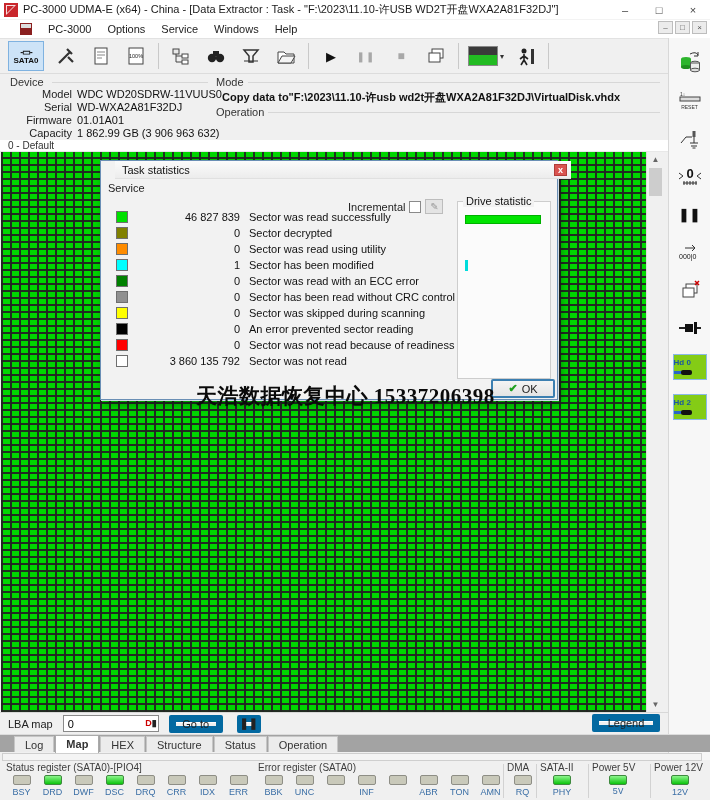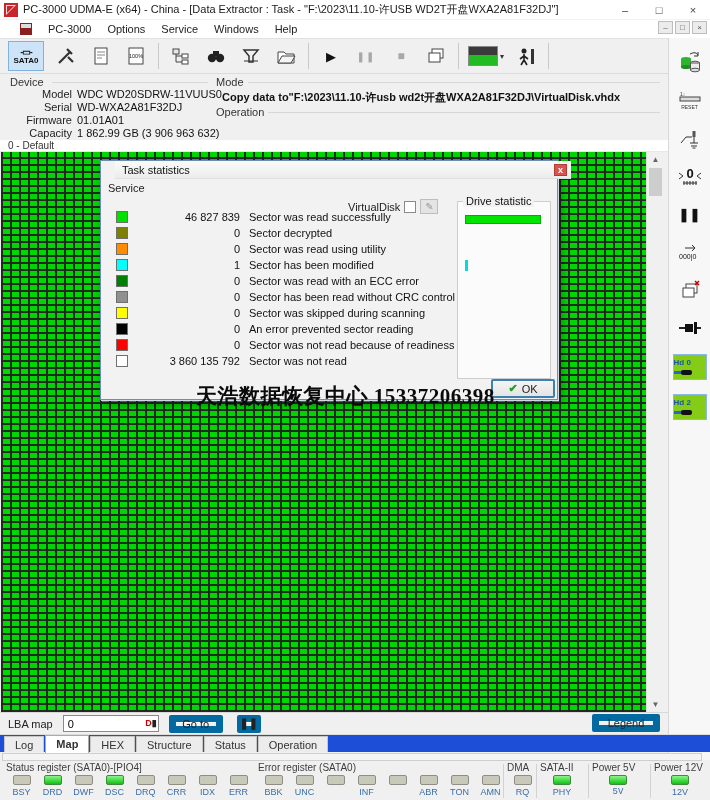--- a/index.html
+++ b/index.html
@@ -72,21 +72,21 @@
   .lba-label { margin-left:8px; margin-right:10px; }
   .lba-input-wrap { position:relative; width:96px; height:17px; }
   .lba-input { width:96px; height:17px; border:1px solid #8a8a8a; background:#fff; font-size:11px; padding:0 16px 0 4px; font-family:"Liberation Sans",sans-serif;}
   .dechex-icon { position:absolute; right:2px; top:2px; font-size:9px; font-weight:bold; line-height:12px;}
   .dechex-icon .d { color:#c00; } .dechex-icon .h { color:#222; }
   .btn { background:#f0f0f0; border:7px solid #0369a1; border-radius:2px; box-shadow:inset 0 1px 0 #fff; font-size:11px; color:#222; display:flex; align-items:center; justify-content:center; }
   .goto-btn { width:54px; height:18px; margin-left:10px; }
   .pause-btn { width:24px; height:18px; margin-left:14px; font-weight:bold; }
   .legend-btn { position:absolute; left:592px; top:714px; width:68px; height:18px; }
 
-  .tabbar { left:0; top:734px; width:710px; height:18px; background:#1d4ed8; border-top:1px solid #dcdcdc; display:flex; align-items:flex-end; padding-left:4px;}
+  .tabbar { left:0; top:734px; width:710px; height:18px; background:#a3a3a3; border-top:1px solid #dcdcdc; display:flex; align-items:flex-end; padding-left:14px;}
   .tab { padding:2px 10px 3px; border:1px solid #c6c6c6; border-bottom:none; background:#ececec; color:#333; font-size:11px; margin-right:1px; height:16px;}
   .tab.active { background:#fff; font-weight:bold; height:18px; position:relative; top:1px; border-color:#aaa;}
   .statusstrip { left:2px; top:753px; width:700px; height:8px; background:#f4f4f4; border:1px solid #cfcfcf; }
 
   .registers { left:0; top:762px; width:710px; height:38px; background:#f0f0f0; }
   .reg-group { position:absolute; top:0; }
   .reg-title { font-size:10px; color:#3d3d3d; white-space:nowrap; margin-bottom:2px;}
   .led-row { display:flex; }
   .led-cell { width:31px; display:flex; flex-direction:column; align-items:center; }
   .led { width:18px; height:10px; border:1px solid #8e8e86; border-radius:2px; background:#c9c9ba; }
@@ -480,21 +480,21 @@
 
   <div class="abs dialog">
     <div class="dlg-titlebar">
       <div class="dlg-title">Task statistics</div>
       <div class="dlg-close">x</div>
     </div>
     <div class="dlg-menurow">
       <div class="menuitem" style="padding-left:0;">Service</div>
     </div>
     <div class="dlg-incremental">
-      <span>VirtualDisk</span>
+      <span>Incremental</span>
       <span class="chk"></span>
       <span class="editbtn">✎</span>
     </div>
     <div class="stat-rows">
 
         <div class="stat-row">
           <span class="sq" style="background: rgb(0, 224, 0);"></span>
           <span class="stat-val">46 827 839</span>
           <span class="stat-lbl">Sector was read successfully</span>
         </div>

